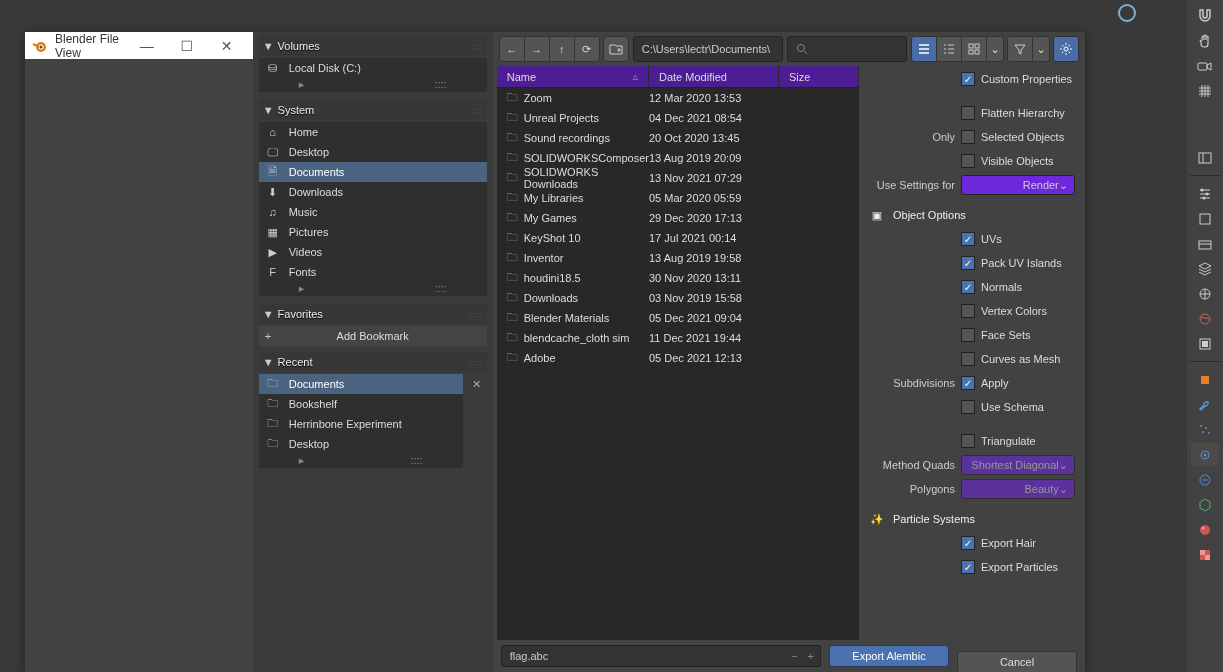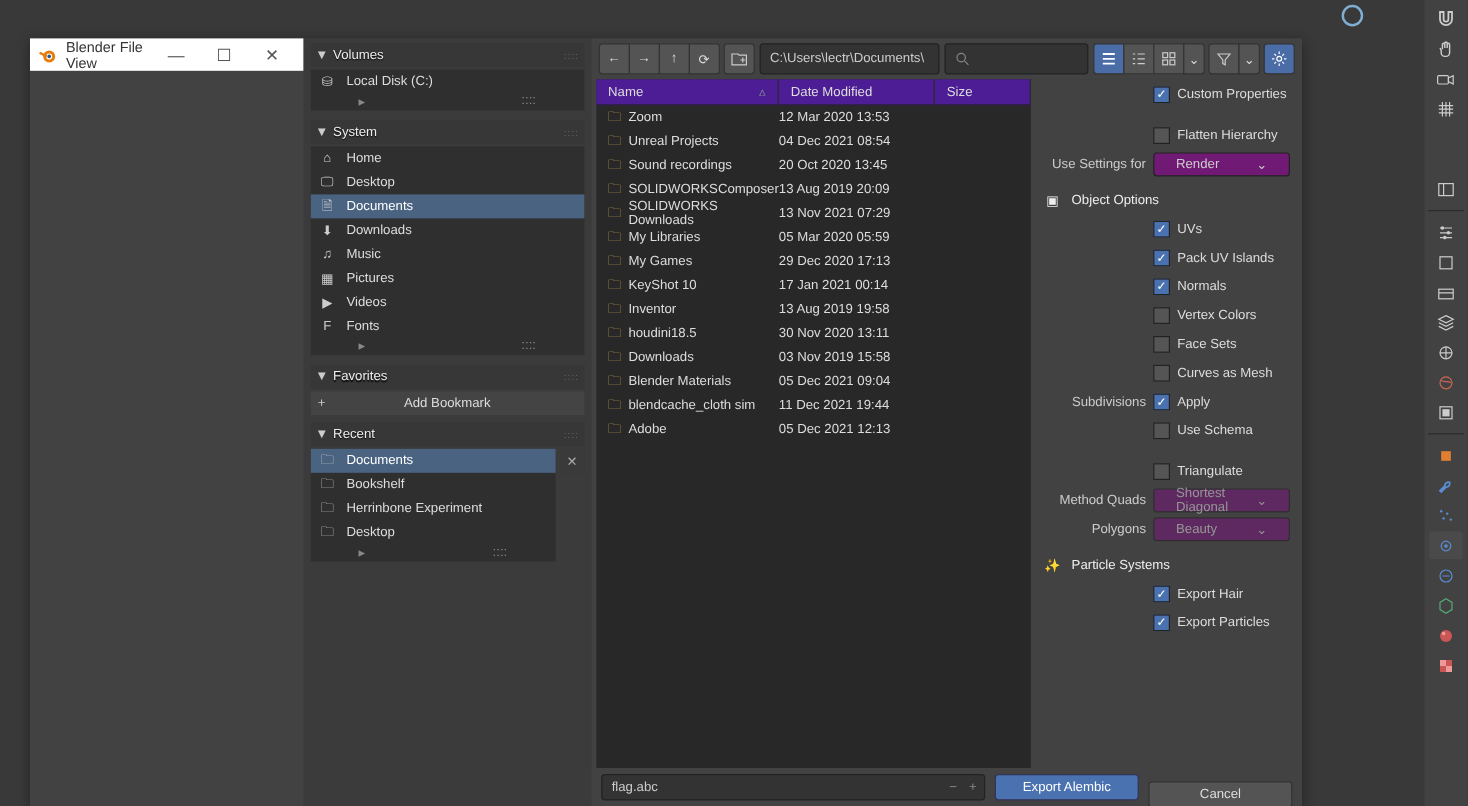--- a/index.html
+++ b/index.html
@@ -66,21 +66,21 @@
 .fr-size { width:80px;}
 .folder-icn { color:#c89d5c;}
 
 .options { width: 218px; padding: 2px 6px; display:flex; flex-direction:column; gap:2px; overflow:auto;}
 .opt-row { display:flex; align-items:center; height:22px; gap:6px;}
 .opt-row .label-right { width:86px; text-align:right; color:#ccc; font-size:11px;}
 .chk { width:14px; height:14px; border:1px solid #222; background:#555; display:flex; align-items:center; justify-content:center; font-size:10px; color:#fff; cursor:pointer;}
 .chk.on { background:#4a72b0;}
 .opt-panel-h { display:flex; align-items:center; height:22px; gap:8px; color:#eee; margin-top:6px;}
 .opt-panel-h .icn { width:16px; text-align:center;}
-.dropdown { flex:1; height:20px; background:#701a75; border:1px solid #222; display:flex; align-items:center; padding:0 18px; justify-content:space-between; color:#ccc; cursor:pointer; border-radius:3px;}
+.dropdown { flex:1; height:20px; background:#6d28d9; border:1px solid #222; display:flex; align-items:center; padding:0 6px; justify-content:flex-end; color:#ccc; cursor:pointer; border-radius:3px;}
 
 .footer { height: 32px; display:flex; align-items:center; padding:0 8px; gap:8px; background:#424242;}
 .filename { flex:1; height:22px; background:#333; border:1px solid #222; color:#ccc; display:flex; align-items:center; padding:0 8px; border-radius:3px; position:relative;}
 .filename .pm { position:absolute; right:6px; display:flex; gap:10px; color:#888; cursor:pointer;}
 .btn-primary { width:120px; height:22px; background:#4a72b0; color:#fff; display:flex; align-items:center; justify-content:center; cursor:pointer; border-radius:3px; border:1px solid #335;}
 .btn-cancel { width:120px; height:22px; background:#545454; color:#ddd; display:flex; align-items:center; justify-content:center; cursor:pointer; border-radius:3px; border:1px solid #333;margin-top:12px;}
 
 svg { display:block; }
 </style>
 </head>
@@ -459,21 +459,21 @@
                   <span>My Games</span>
                 </div>
                 <div class="fr-date">29 Dec 2020 17:13</div>
                 <div class="fr-size"></div>
               </div>
               <div class="file-row">
                 <div class="fr-name">
                   <span class="folder-icn">🗀</span>
                   <span>KeyShot 10</span>
                 </div>
-                <div class="fr-date">17 Jan 2021 00:14</div>
+                <div class="fr-date">17 Jul 2021 00:14</div>
                 <div class="fr-size"></div>
               </div>
               <div class="file-row">
                 <div class="fr-name">
                   <span class="folder-icn">🗀</span>
                   <span>Inventor</span>
                 </div>
                 <div class="fr-date">13 Aug 2019 19:58</div>
                 <div class="fr-size"></div>
               </div>
@@ -524,20 +524,30 @@
           <div class="opt-row">
               <span class="label-right"></span>
               <span class="chk on">✓</span>
               <span>Custom Properties</span>
             </div>
           <div style="height:8px"></div>
           <div class="opt-row">
               <span class="label-right"></span>
               <span class="chk"></span>
               <span>Flatten Hierarchy</span>
+            </div>
+          <div class="opt-row">
+              <span class="label-right">Only</span>
+              <span class="chk"></span>
+              <span>Selected Objects</span>
+            </div>
+          <div class="opt-row">
+              <span class="label-right"></span>
+              <span class="chk"></span>
+              <span>Visible Objects</span>
             </div>
           <div class="opt-row">
               <span class="label-right" style="width:86px;">Use Settings for</span>
               <div class="dropdown">
                 <span>Render</span>
                 <span>⌄</span>
               </div>
             </div>
 
           <div class="opt-panel-h">

